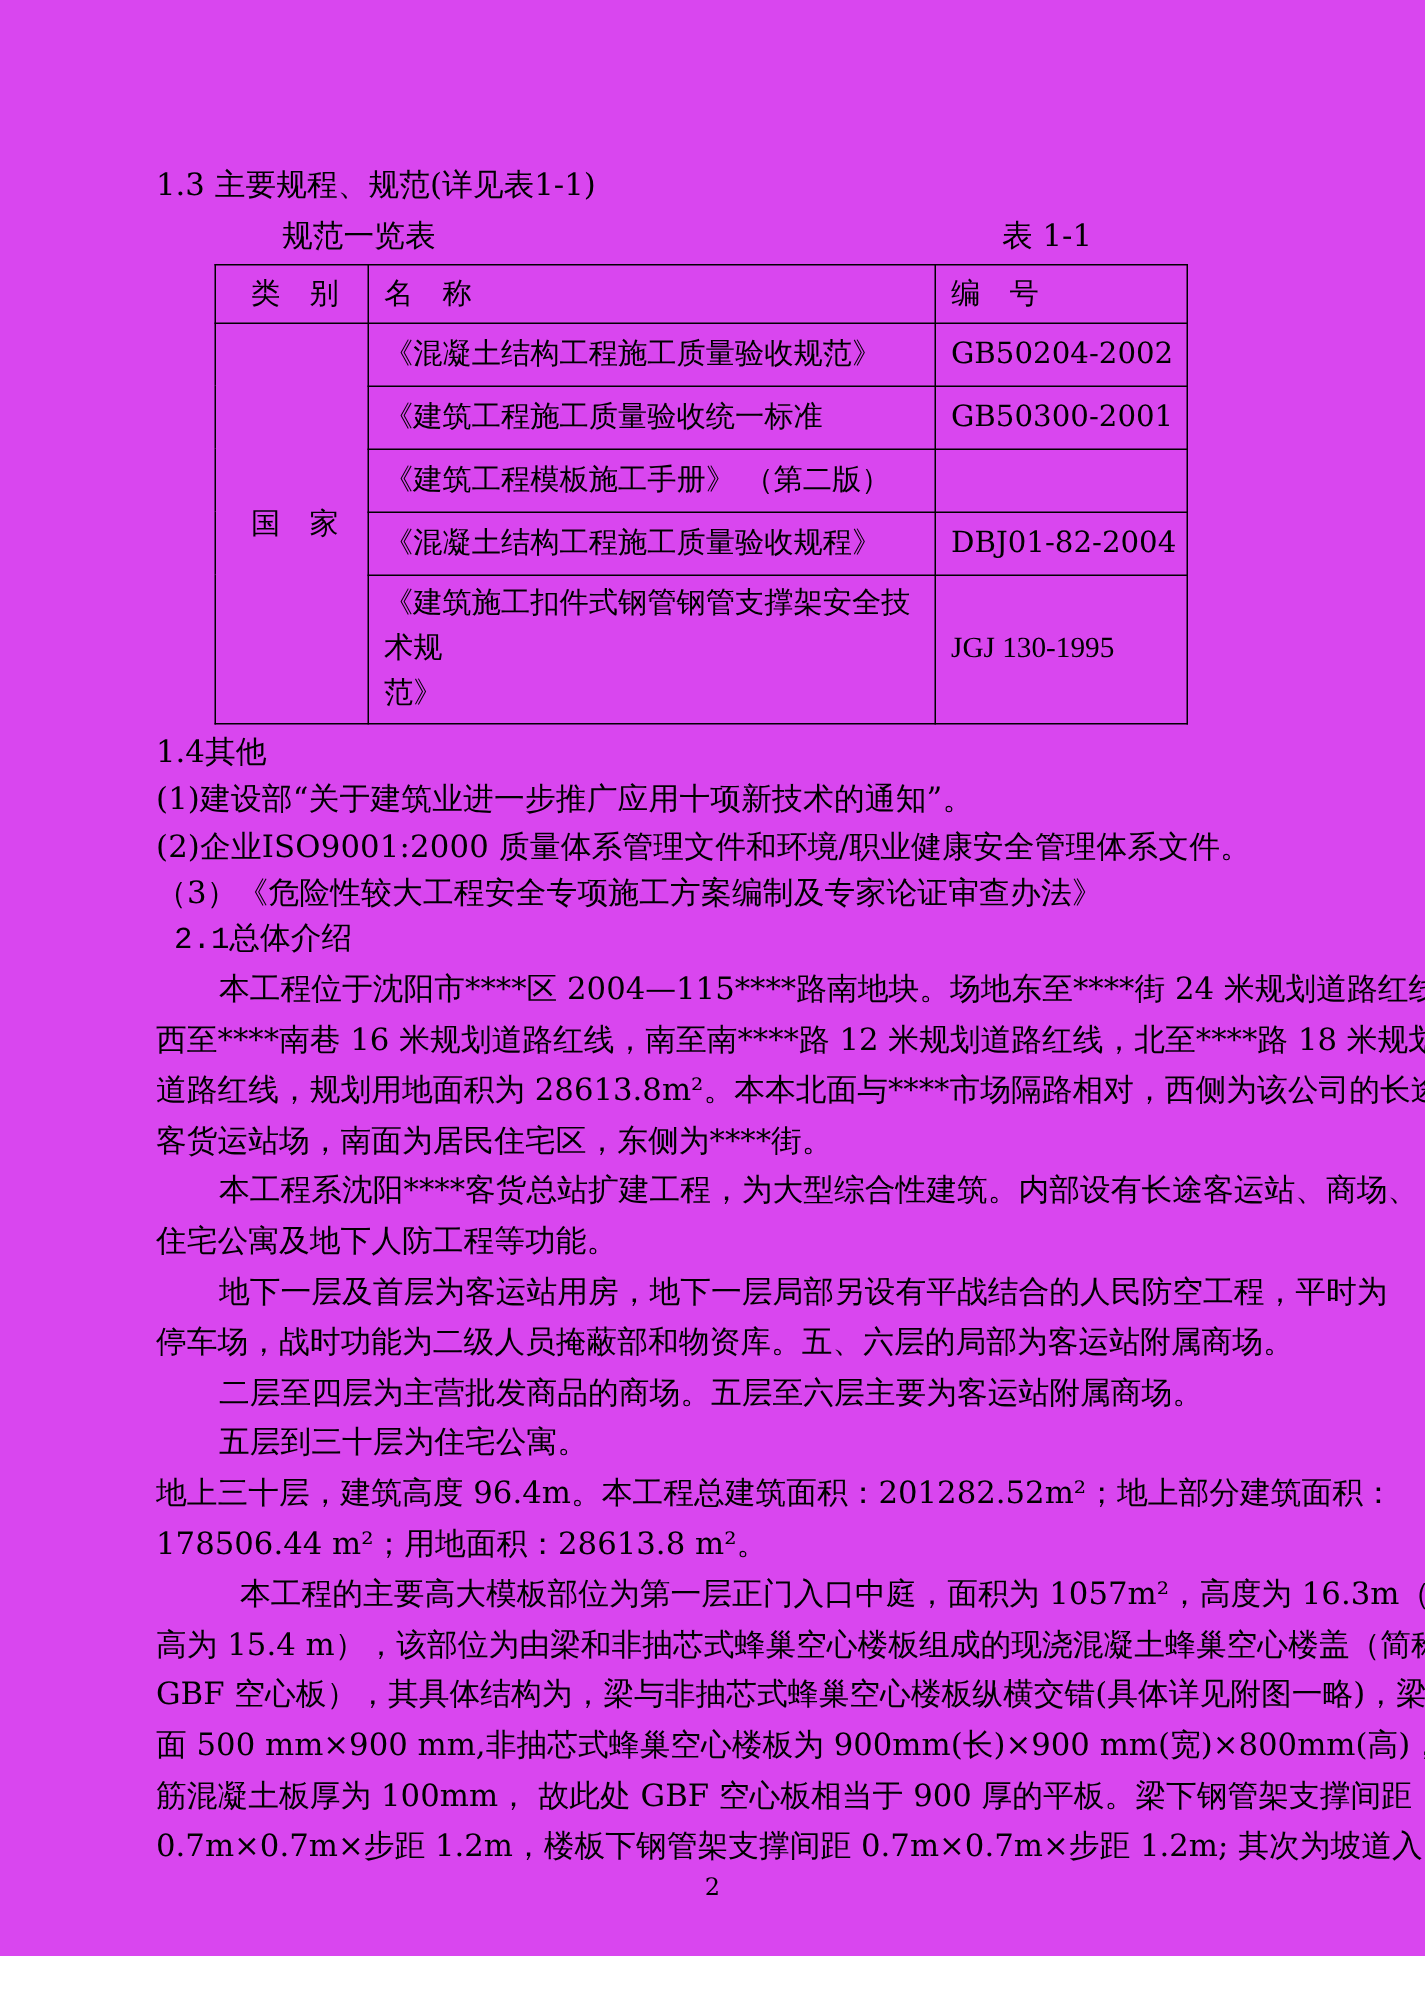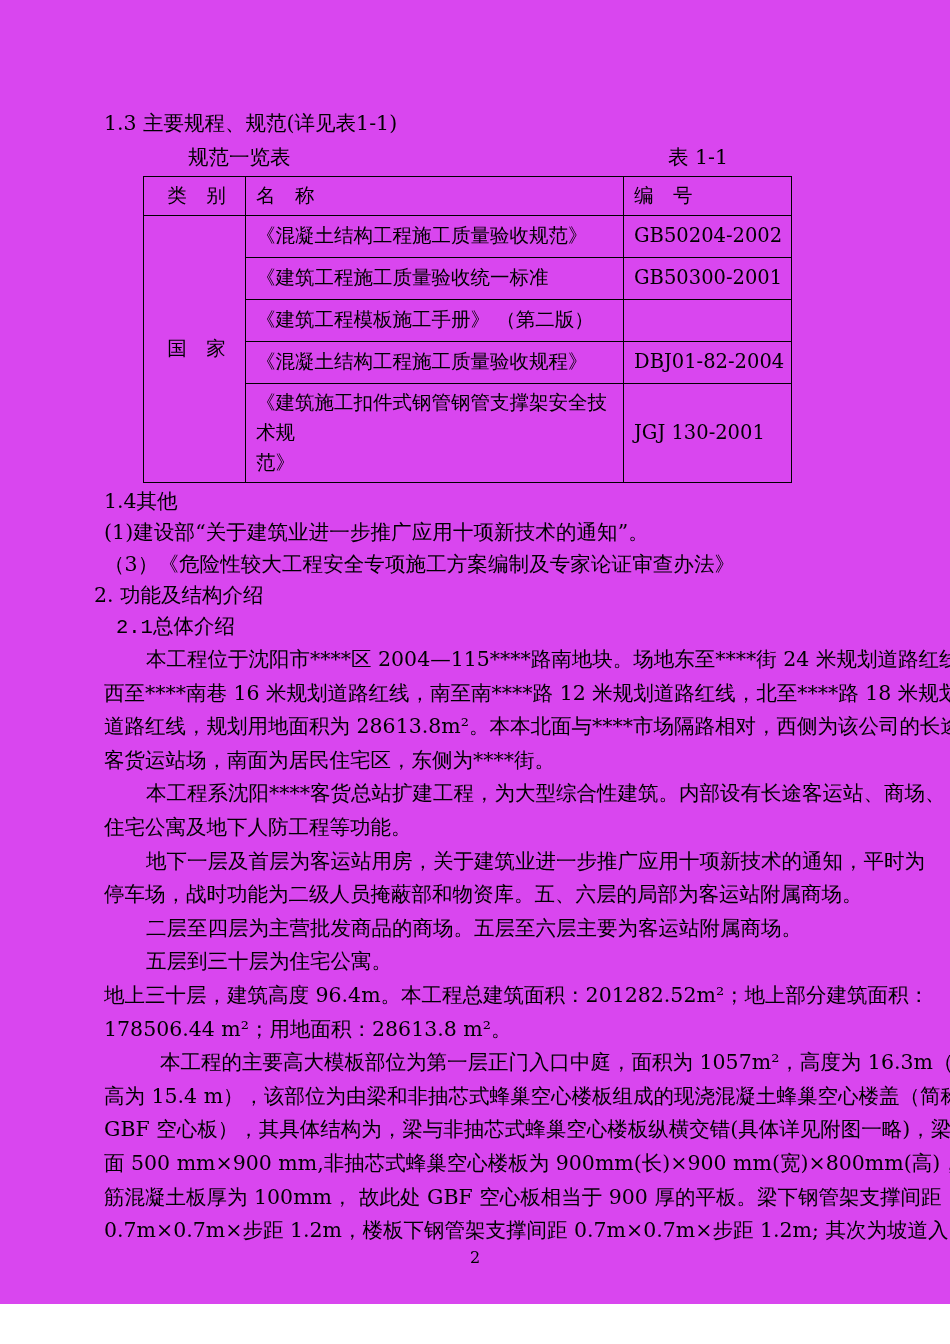--- a/index.html
+++ b/index.html
@@ -74,21 +74,21 @@
     line-height: 30px;
     padding: 4px 6px 4px 10px;
     vertical-align: middle;
     box-sizing: border-box;
   }
   td.col-cat   { width: 102px; text-align: center; }
   td.col-name  { width: 378px; text-align: left; }
   td.col-code  { width: 168px; text-align: left; }
   td.hdr { height: 38px; }
   td.body-cell { height: 42px; }
-  td.tall-cell { height: 82px; vertical-align: top; padding-top: 6px; }
+  td.tall-cell { height: 82px; vertical-align: top; padding-top: 6px; font-family: Liberation Serif, serif; }
   td.cat-merge {
     text-align: center;
     vertical-align: middle;
     font-size: 20.5px;
   }
 
   
   .para {
     font-size: 20.5px;
     line-height: 33.6px;
@@ -146,48 +146,48 @@
         </tr>
         <tr>
           <td class="col-name body-cell">《混凝土结构工程施工质量验收规程》</td>
           <td class="col-code body-cell">DBJ01-82-2004</td>
         </tr>
         <tr>
           <td class="col-name tall-cell">
             <span>《建筑施工扣件式钢管钢管支撑架安全技术规</span><br>
             <span>范》</span>
           </td>
-          <td class="col-code tall-cell">JGJ 130-2001</td>
+          <td class="col-code tall-cell">JGJ 130-1995</td>
         </tr>
       </tbody>
     </table>
 
     <div class="gap-xs"></div>
 
     <div class="heading">1.4其他</div>
     <div class="line">(1)建设部“关于建筑业进一步推广应用十项新技术的通知”。</div>
+    <div class="line">(2)企业ISO9001:2000  质量体系管理文件和环境/职业健康安全管理体系文件。</div>
     <div class="line">（3）《危险性较大工程安全专项施工方案编制及专家论证审查办法》</div>
 
-    <div class="heading" style="padding-left:0px;margin-left:-10px;">2.   功能及结构介绍</div>
     <div class="heading indent-2">2.1总体介绍</div>
 
     <div class="para">
       <span class="l first-indent">本工程位于沈阳市****区 2004—115****路南地块。场地东至****街 24 米规划道路红线，</span>
       <span class="l">西至****南巷 16 米规划道路红线，南至南****路 12 米规划道路红线，北至****路 18 米规划</span>
       <span class="l">道路红线，规划用地面积为 28613.8m²。本本北面与****市场隔路相对，西侧为该公司的长途</span>
       <span class="l">客货运站场，南面为居民住宅区，东侧为****街。</span>
     </div>
 
     <div class="para">
       <span class="l first-indent">本工程系沈阳****客货总站扩建工程，为大型综合性建筑。内部设有长途客运站、商场、</span>
       <span class="l">住宅公寓及地下人防工程等功能。</span>
     </div>
 
     <div class="para">
-      <span class="l first-indent">地下一层及首层为客运站用房，关于建筑业进一步推广应用十项新技术的通知，平时为</span>
+      <span class="l first-indent">地下一层及首层为客运站用房，地下一层局部另设有平战结合的人民防空工程，平时为</span>
       <span class="l">停车场，战时功能为二级人员掩蔽部和物资库。五、六层的局部为客运站附属商场。</span>
     </div>
 
     <div class="para">
       <span class="l first-indent">二层至四层为主营批发商品的商场。五层至六层主要为客运站附属商场。</span>
     </div>
 
     <div class="para">
       <span class="l first-indent">五层到三十层为住宅公寓。</span>
     </div>

